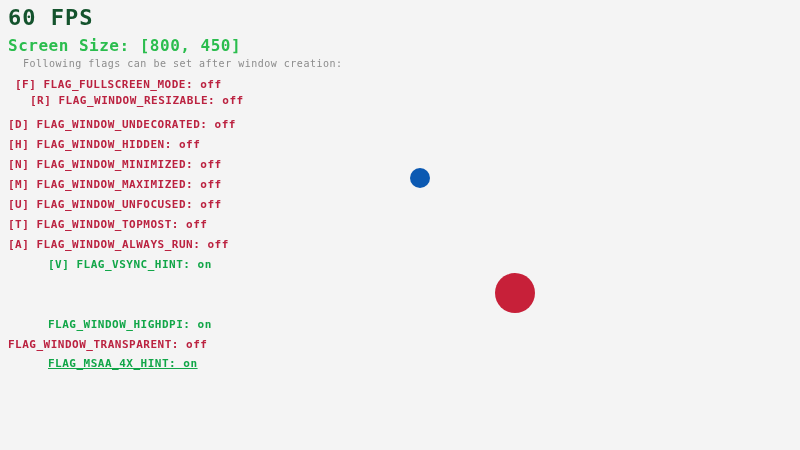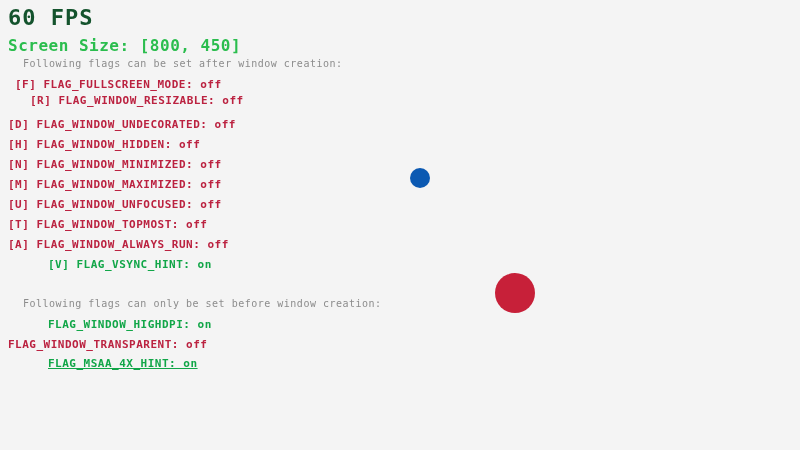--- a/index.html
+++ b/index.html
@@ -97,21 +97,20 @@
       <div class="txt flag-line state-off" style="top: 119px; text-align: right;">[D] FLAG_WINDOW_UNDECORATED: off</div>
       <div class="txt flag-line state-off" style="top: 139px;">[H] FLAG_WINDOW_HIDDEN: off</div>
       <div class="txt flag-line state-off" style="top: 159px;">[N] FLAG_WINDOW_MINIMIZED: off</div>
       <div class="txt flag-line state-off" style="top: 179px;">[M] FLAG_WINDOW_MAXIMIZED: off</div>
       <div class="txt flag-line state-off" style="top: 199px;">[U] FLAG_WINDOW_UNFOCUSED: off</div>
       <div class="txt flag-line state-off" style="top: 219px;">[T] FLAG_WINDOW_TOPMOST: off</div>
       <div class="txt flag-line state-off" style="top: 239px;">[A] FLAG_WINDOW_ALWAYS_RUN: off</div>
       <div class="txt flag-line state-on" style="top: 259px;">[V] FLAG_VSYNC_HINT: on</div>
     </div>
 
-  <div class="txt section-note" id="note-before">Following flags can only be set before window creation:</div>
 
   <div id="startup-flags-list">
       <div class="txt flag-line state-on" style="top: 319px;">FLAG_WINDOW_HIGHDPI: on</div>
       <div class="txt flag-line state-off" style="top: 339px;">FLAG_WINDOW_TRANSPARENT: off</div>
       <div class="txt flag-line state-on" style="top: 358px; text-decoration: underline;">FLAG_MSAA_4X_HINT: on</div>
     </div>
 
   <div class="ball" id="ball-blue" style="left: 410px; top: 168px; width: 20px; height: 20px; background: rgb(11, 89, 178);"></div>
   <div class="ball" id="ball-red" style="left: 495px; top: 273px; width: 40px; height: 40px; background: rgb(199, 32, 57);"></div>
 

